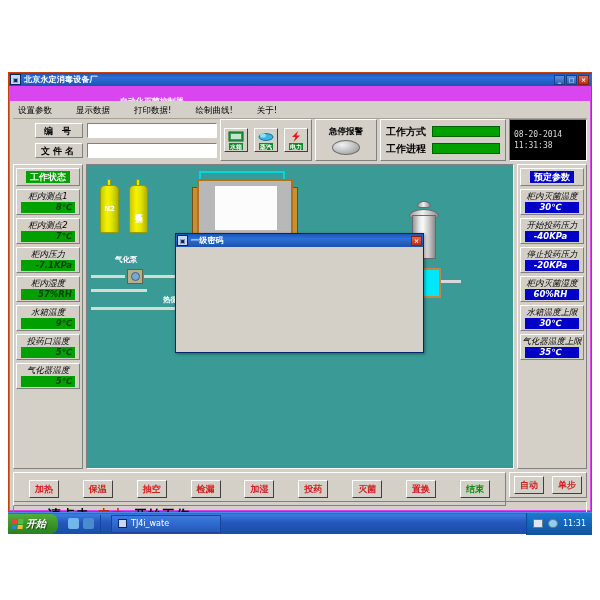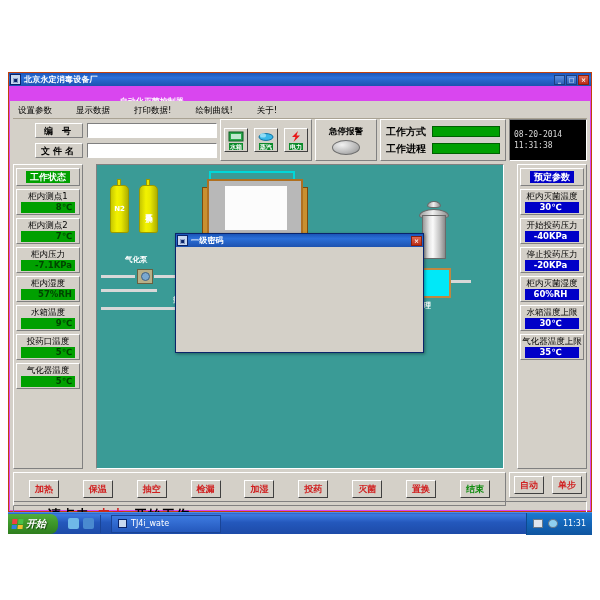--- a/index.html
+++ b/index.html
@@ -131,32 +131,32 @@
   #clockbox{
     width:78px;
     background:#000;color:#d8d8d8;
     border:1px solid #808080;border-right-color:#fff;border-bottom-color:#fff;
     display:flex;flex-direction:column;justify-content:center;
     padding-left:4px;box-sizing:border-box;
     font-family:"DejaVu Sans Mono","Liberation Mono",monospace;
     font-size:8px;line-height:11px;
   }
   
-  #bodyrow{display:flex;gap:13px;margin-top:3px;height:305px;}
+  #bodyrow{display:flex;gap:3px;margin-top:3px;height:305px;}
   .sidecol{
     width:70px;
     border:1px solid #fff;border-right-color:#808080;border-bottom-color:#808080;
     box-sizing:border-box;
     padding:3px 2px;
     display:flex;flex-direction:column;gap:3px;
   }
   .cell{
     border:1px solid #fff;border-right-color:#808080;border-bottom-color:#808080;
     box-sizing:border-box;padding:1px;
-    display:flex;flex-direction:column;align-items:center;
+    display:flex;flex-direction:column;align-items:center;font-style:italic;
   }
   .cell .clabel{font-size:8.5px;color:#000;line-height:11px;white-space:nowrap;}
   .cell .cval{
     width:54px;height:11px;line-height:11px;
     text-align:right;padding-right:3px;box-sizing:border-box;
     font-size:8.5px;font-weight:bold;
   }
   .cell-green .cval{background:#00a000;color:#004400;}
   .cell-blue  .cval{background:#0000c8;color:#ffffff;text-align:center;}
   .cell-head{

